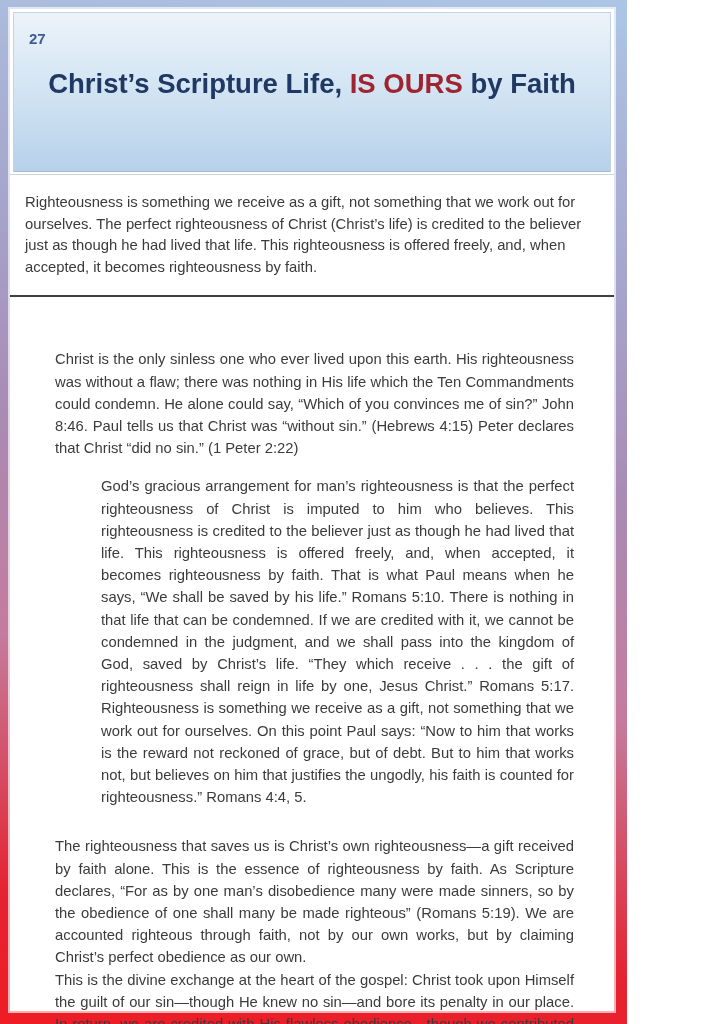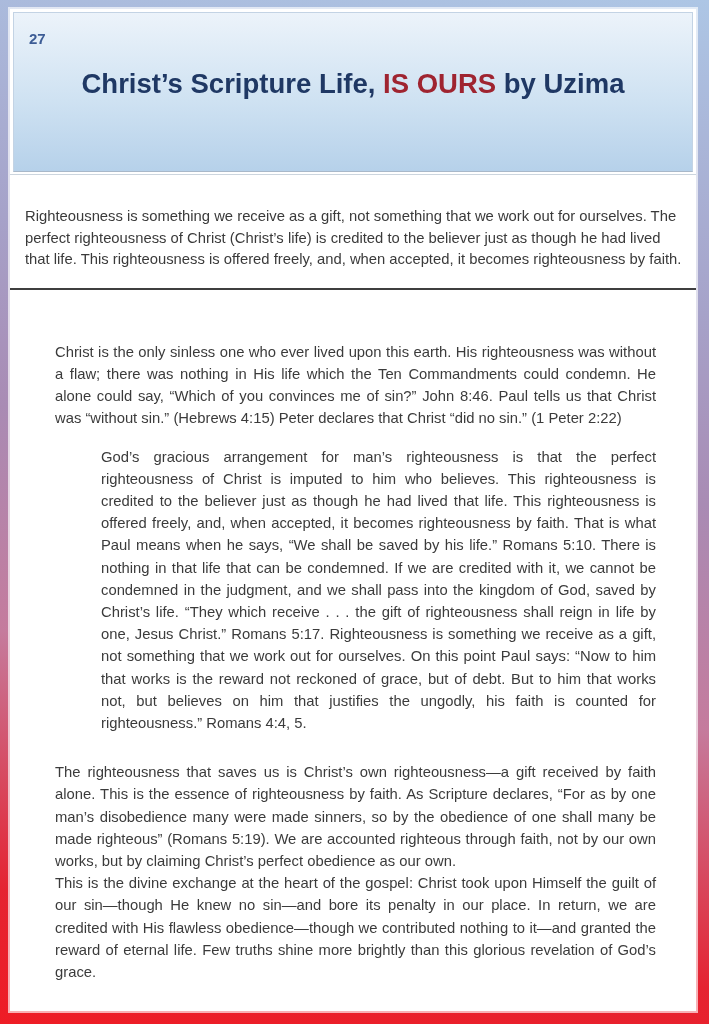--- a/index.html
+++ b/index.html
@@ -3,21 +3,21 @@
 <meta charset="utf-8">
 <style>
   * { box-sizing: border-box; margin: 0; padding: 0; }
   html, body { width: 709px; height: 1024px; }
   body {
     font-family: "Liberation Sans", sans-serif;
     overflow: hidden;
   }
   .frame {
     position: relative;
-    width: 709px;
+    width: 627px;
     height: 1024px;
     background: linear-gradient(188deg,
       #adc6e5 0%,
       #a6a2c9 28%,
       #a98bb4 45%,
       #c57b9d 65%,
       #e52331 88%,
       #ee1c25 100%);
   }
   .page {
@@ -57,21 +57,21 @@
     margin-top: 26px;
     text-align: center;
     font-size: 15px;
     font-weight: bold;
     color: #2e75b6;
   }
   
   .intro-section {
     margin-top: 2px;
     border-top: 1px solid #ccd5de;
-    padding: 31px 12px 0 15px;
+    padding: 17px 12px 0 15px;
   }
   .intro-section p {
     font-size: 14.8px;
     line-height: 21.6px;
     color: #3a3a3a;
     text-align: left;
   }
   .divider {
     border: none;
     border-top: 2px solid #3f3f3f;
@@ -101,21 +101,21 @@
   }
 </style>
 </head>
 <body>
 
 <div class="frame">
   <div class="page">
 
     <div class="header">
       <div class="page-number">27</div>
-      <h1 class="title"><span>Christ’s Scripture Life, </span><span class="accent">IS OURS</span><span> by Uzima</span></h1>
+      <h1 class="title"><span>Christ’s Scripture Life, </span><span class="accent">IS OURS</span><span> by Faith</span></h1>
     </div>
 
     <div class="intro-section">
       <p>Righteousness is something we receive as a gift, not something that we work out for ourselves. The perfect righteousness of Christ (Christ’s life) is credited to the believer just as though he had lived that life. This righteousness is offered freely, and, when accepted, it becomes righteousness by faith.</p>
     </div>
 
     <hr class="divider">
 
     <div class="body-section">
       <p class="p1">Christ is the only sinless one who ever lived upon this earth. His righteousness was without a flaw; there was nothing in His life which the Ten Commandments could condemn. He alone could say, “Which of you convinces me of sin?” John 8:46. Paul tells us that Christ was “without sin.” (Hebrews 4:15) Peter declares that Christ “did no sin.” (1 Peter 2:22)</p>

